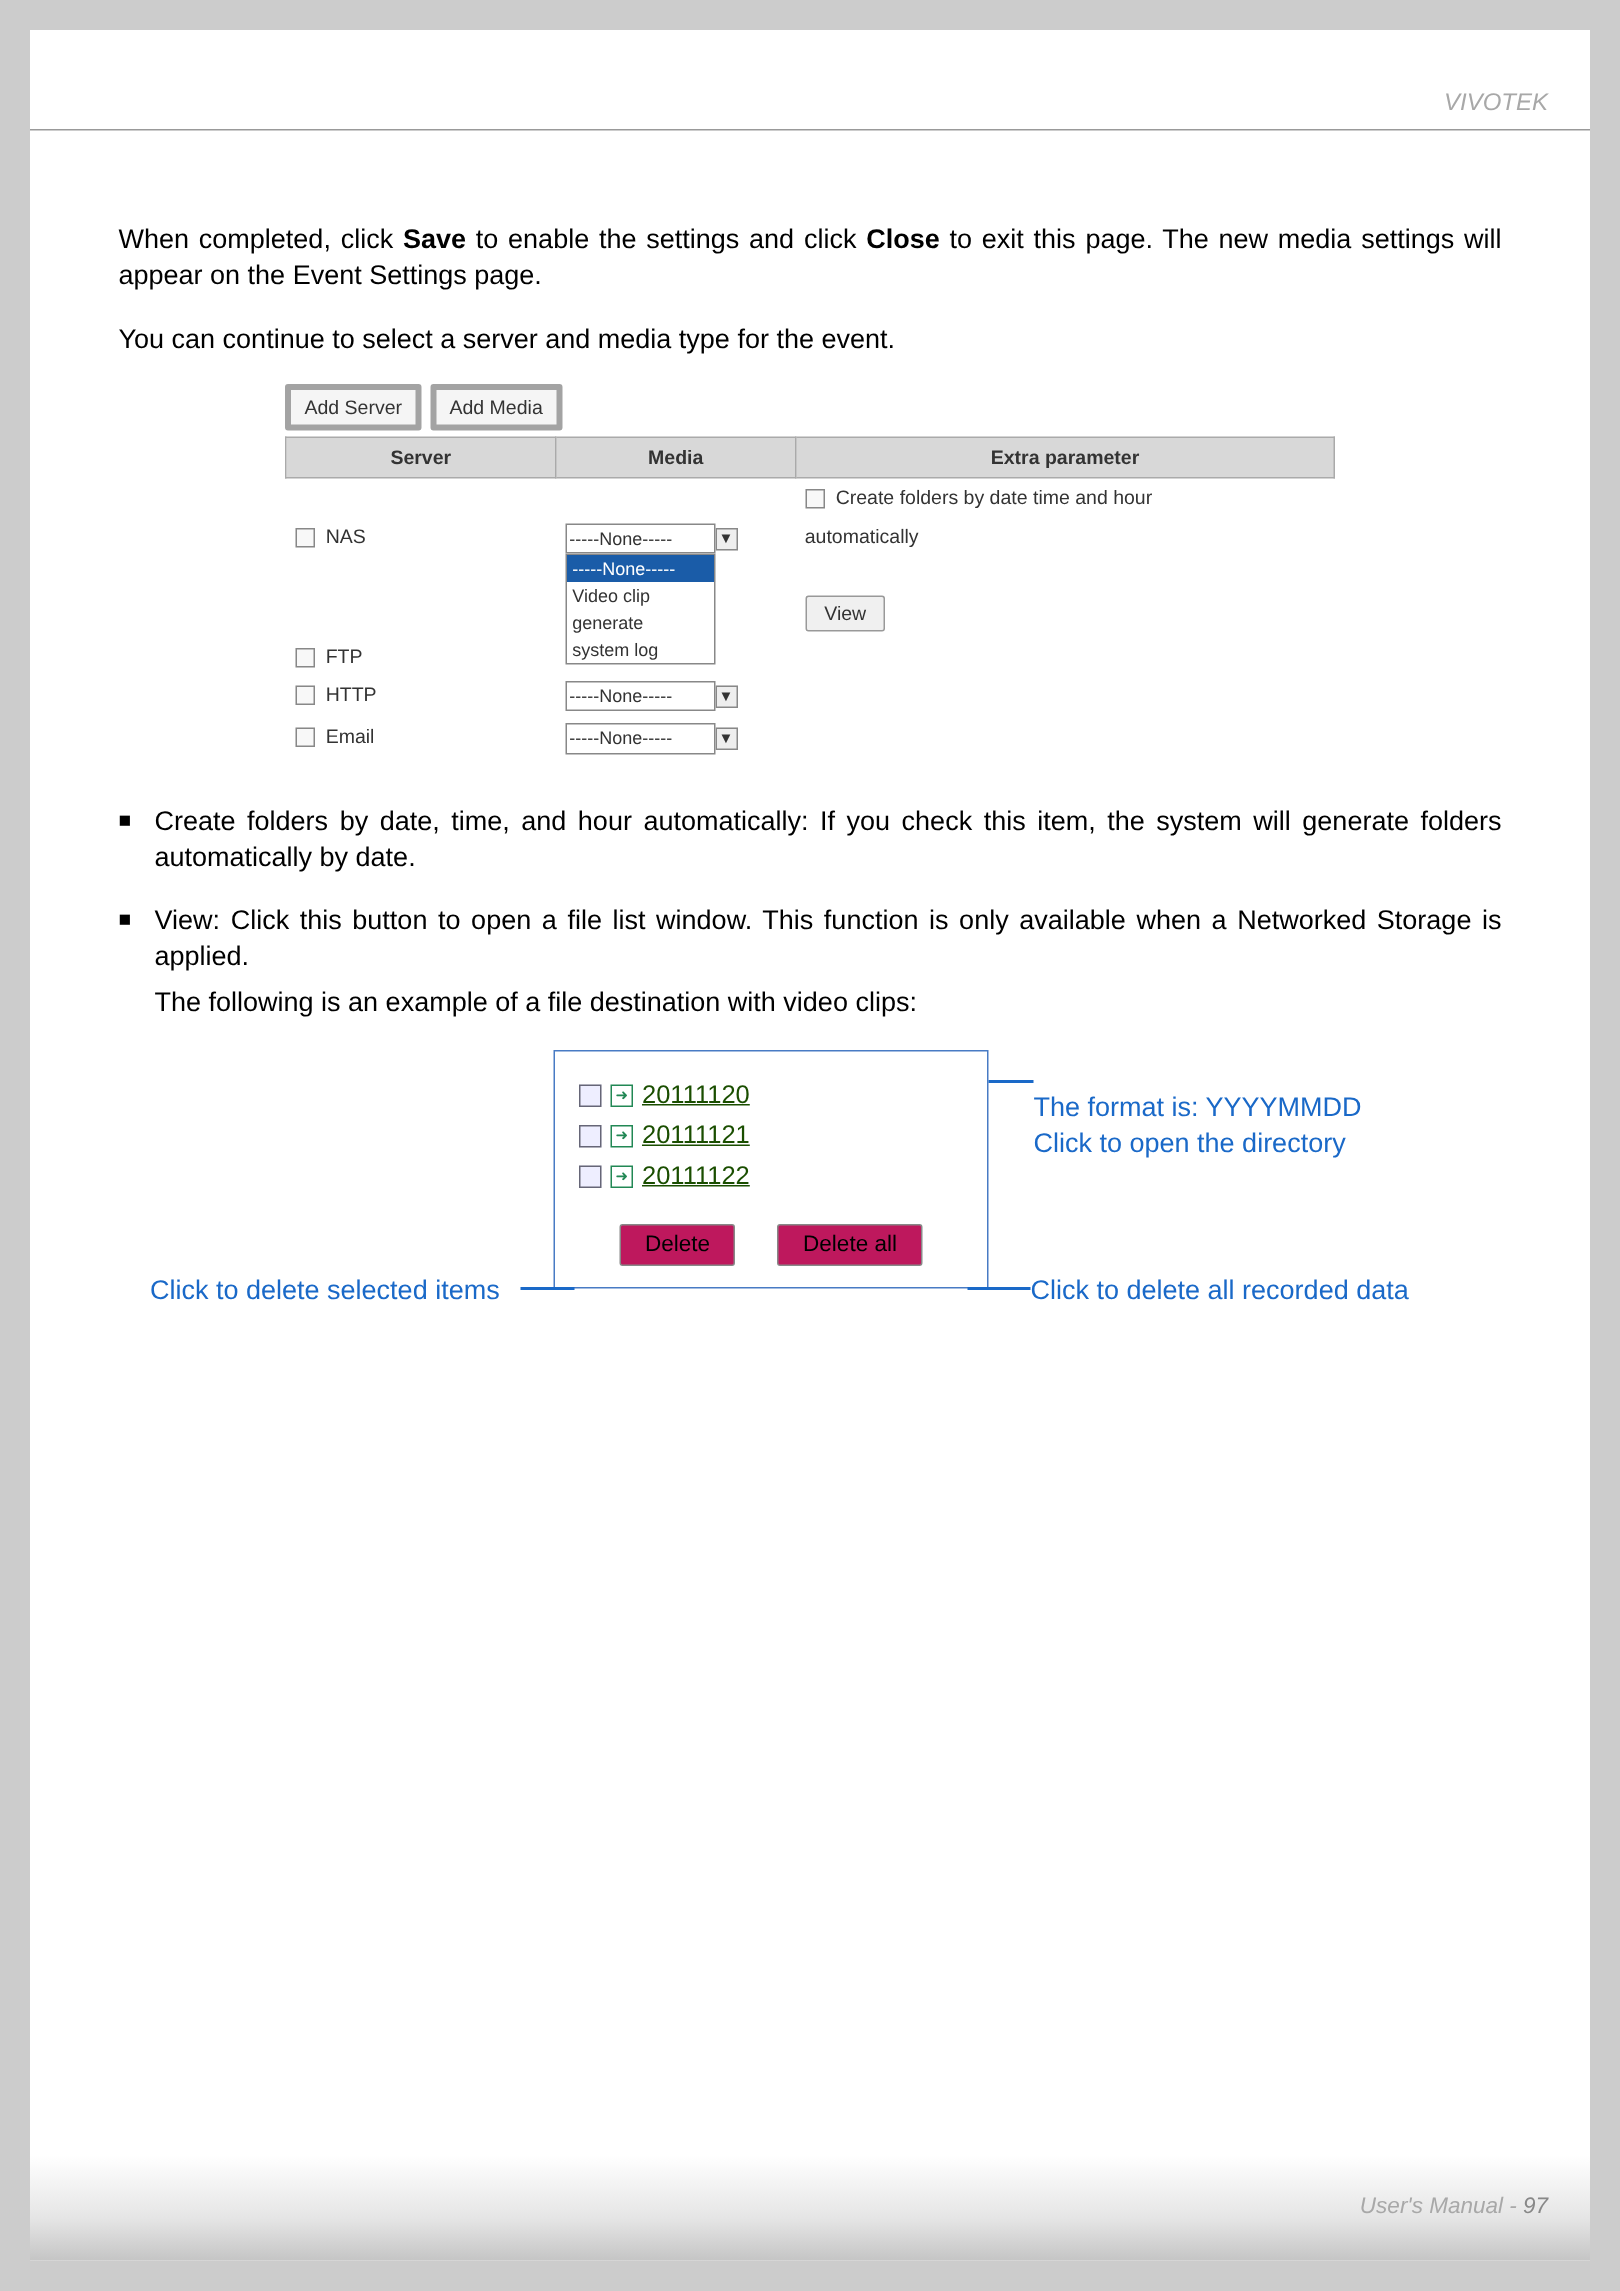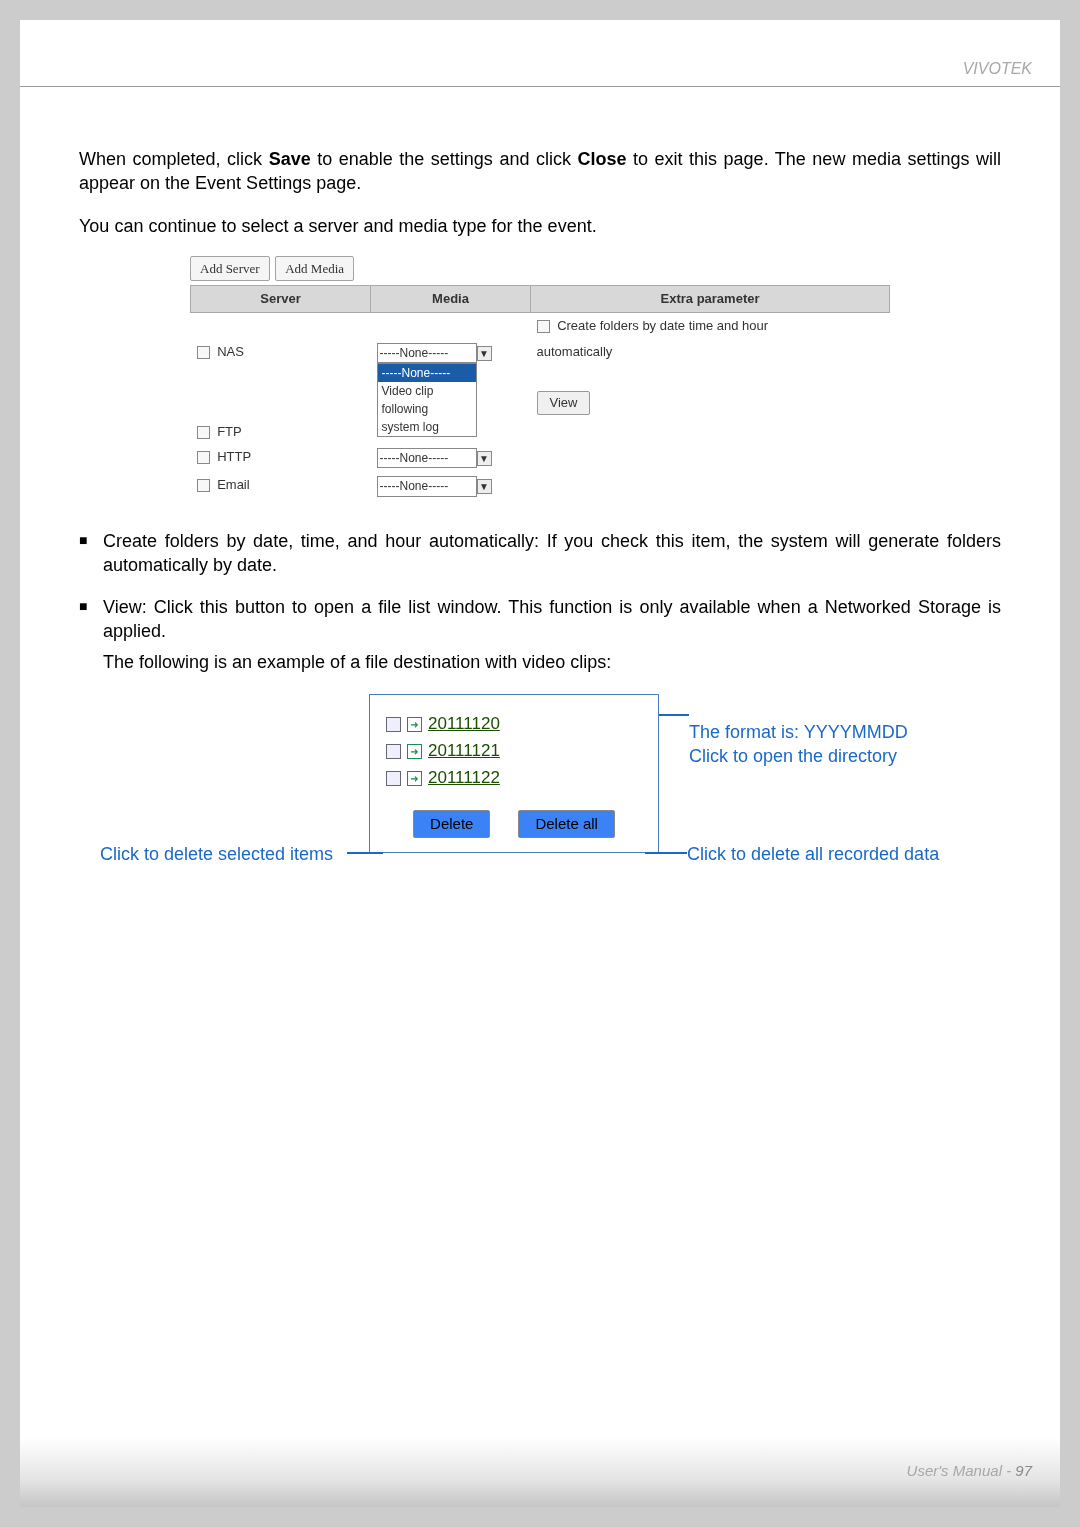--- a/index.html
+++ b/index.html
@@ -38,27 +38,26 @@
 
     
     .event-box {
       margin: 12px auto 28px auto;
       width: 700px;
       font-size: 13px;
       color: #333;
     }
     .tab-btn {
       display: inline-block;
-      border: 1px solid #a3a3a3;
+      border: 4px solid #a3a3a3;
       background: #f5f5f5;
       padding: 3px 9px;
       font-size: 13px;
       border-radius: 2px;
       margin-right: 2px;
-      font-family: Liberation Serif, serif;
     }
     .event-table {
       border-collapse: collapse;
       width: 100%;
       margin-top: 4px;
     }
     .event-table th {
       background: #d8d8d8;
       border: 1px solid #aaa;
       padding: 4px 6px;
@@ -169,21 +168,21 @@
     }
     .flink { color: #1a4e00; text-decoration: underline; }
     .file-btns {
       margin-top: 20px;
       display: flex;
       gap: 28px;
       justify-content: center;
     }
     .fbtn {
       border: 1px solid #888;
-      background: #3b82f6;
+      background: #be185d;
       padding: 3px 16px;
       font-size: 15px;
       border-radius: 2px;
     }
     .annotation {
       color: #1a69c8;
       font-size: 18px;
       position: absolute;
     }
     .anno1 { left: 610px; top: 26px; width: 290px; }
@@ -252,21 +251,21 @@
             <span class="checkbox"></span>
             <span>NAS</span>
           </td>
           <td rowspan="2" style="vertical-align:top">
             <div>
               <span class="dropdown"><span>-----None-----</span></span><span class="drop-arrow">▼</span>
             </div>
             <div class="dropdown-open">
               <div class="opt selected">-----None-----</div>
               <div class="opt">Video clip</div>
-              <div class="opt">following</div>
+              <div class="opt">generate</div>
               <div class="opt">system log</div>
             </div>
           </td>
           <td>
             <span>automatically</span><br>
             <span class="view-btn">View</span>
           </td>
         </tr>
         <tr>
           <td>

